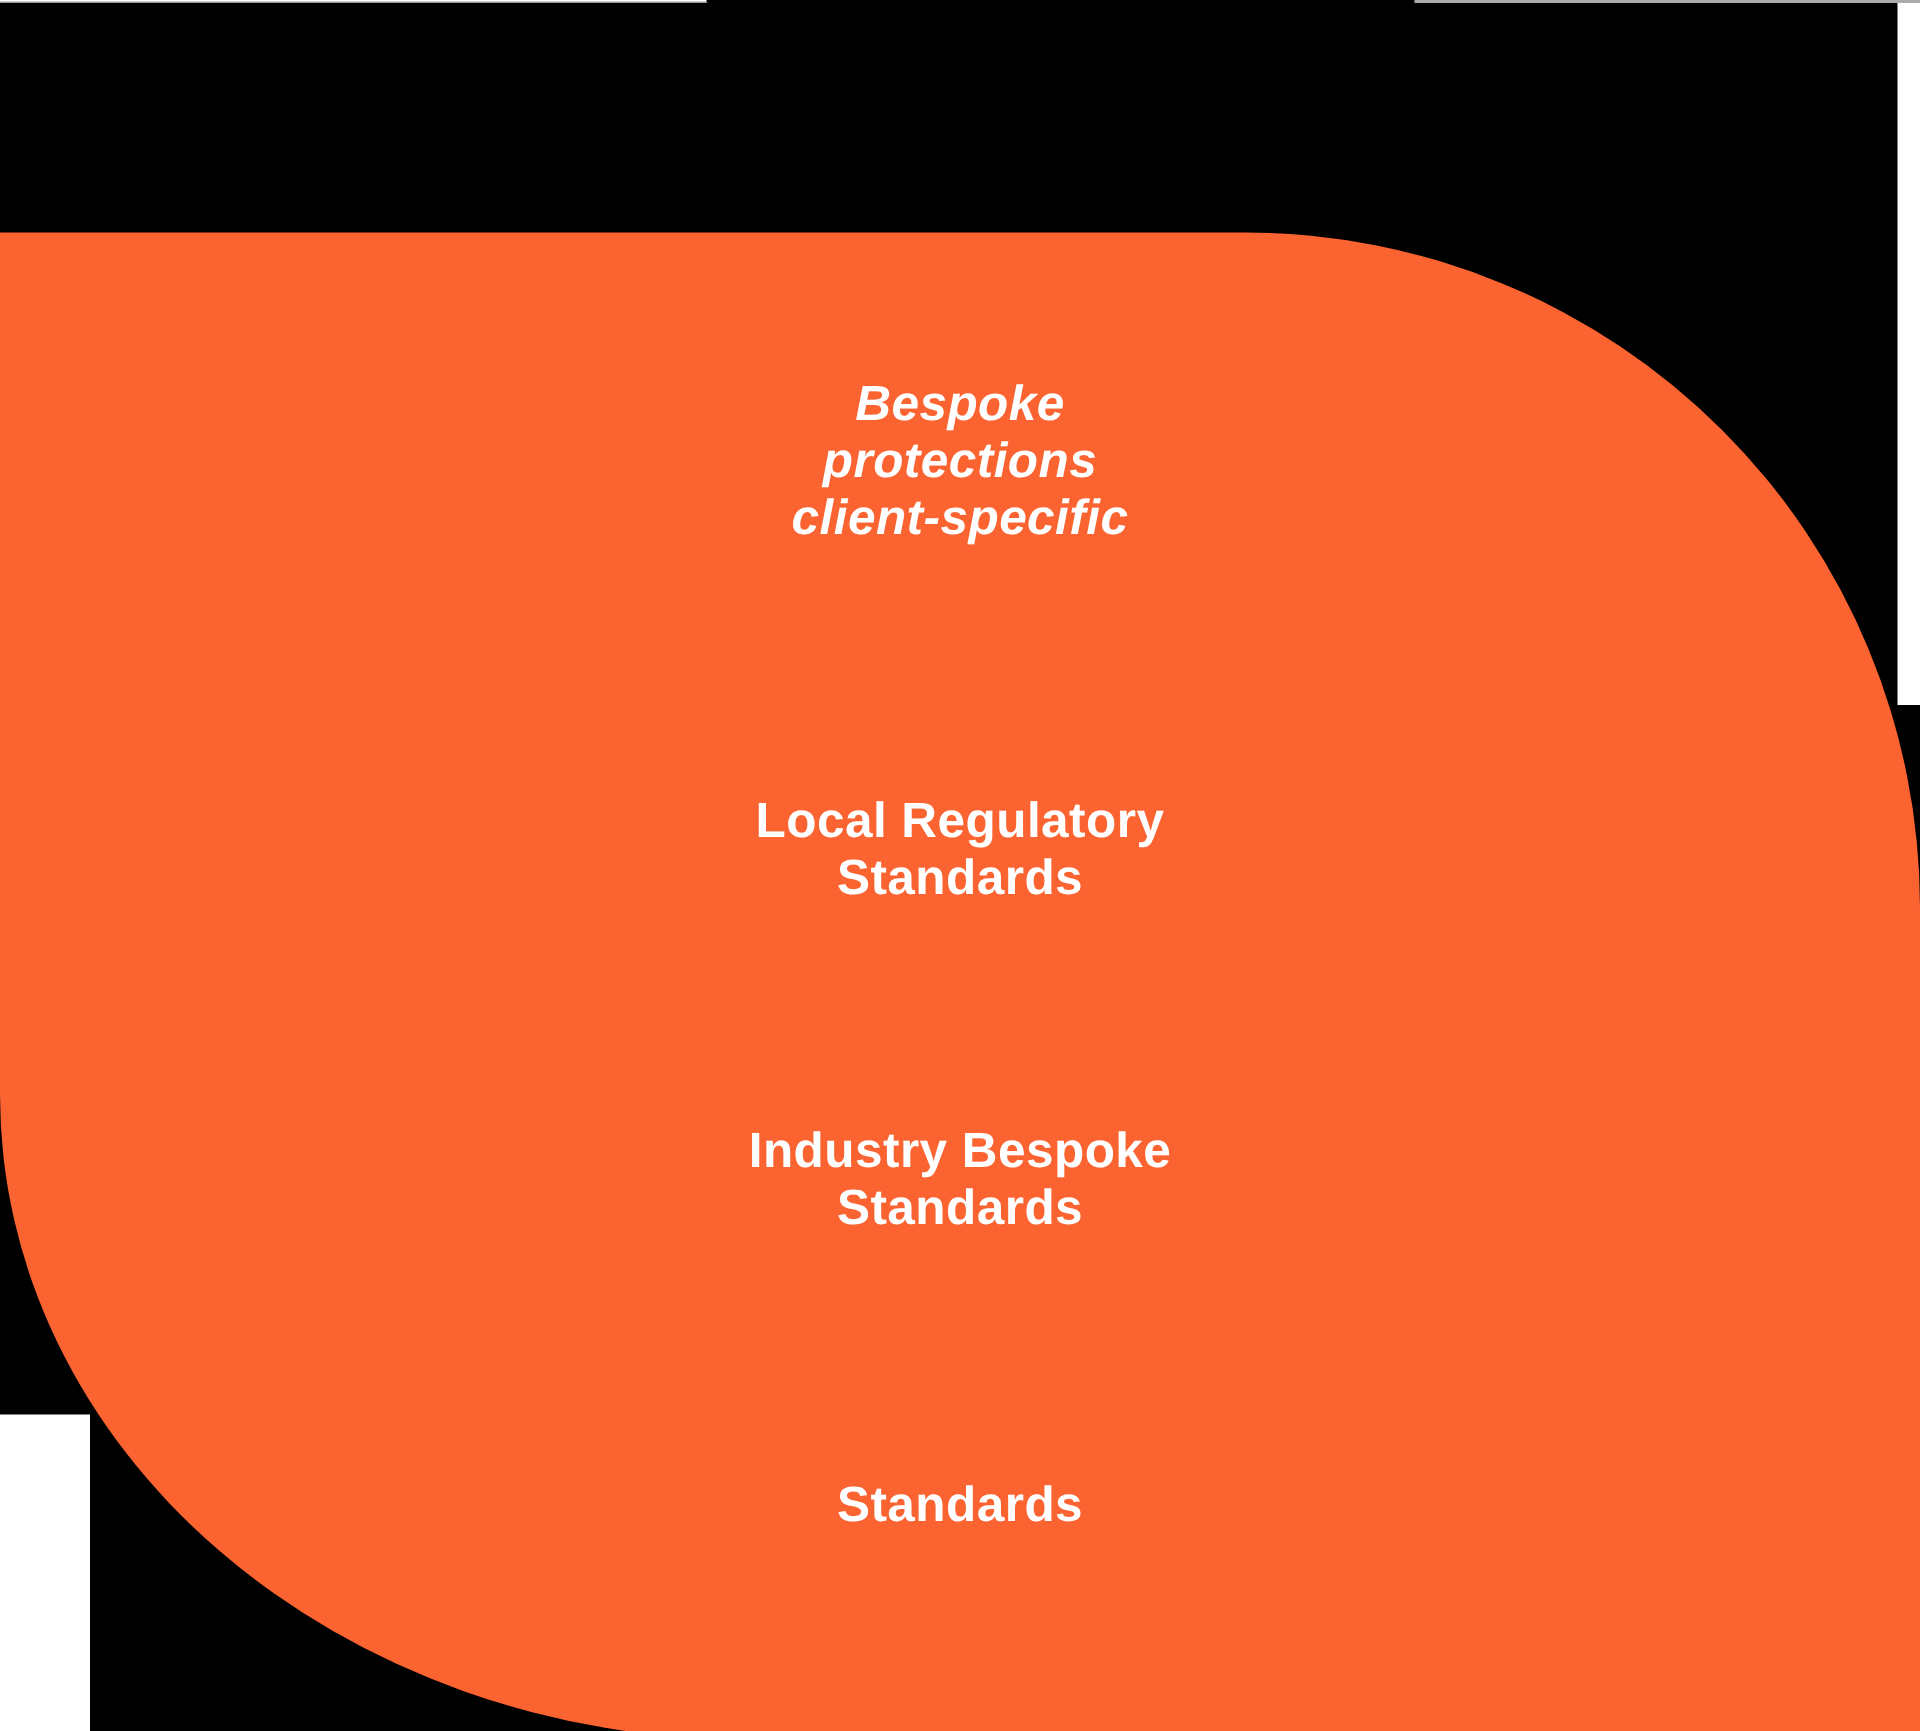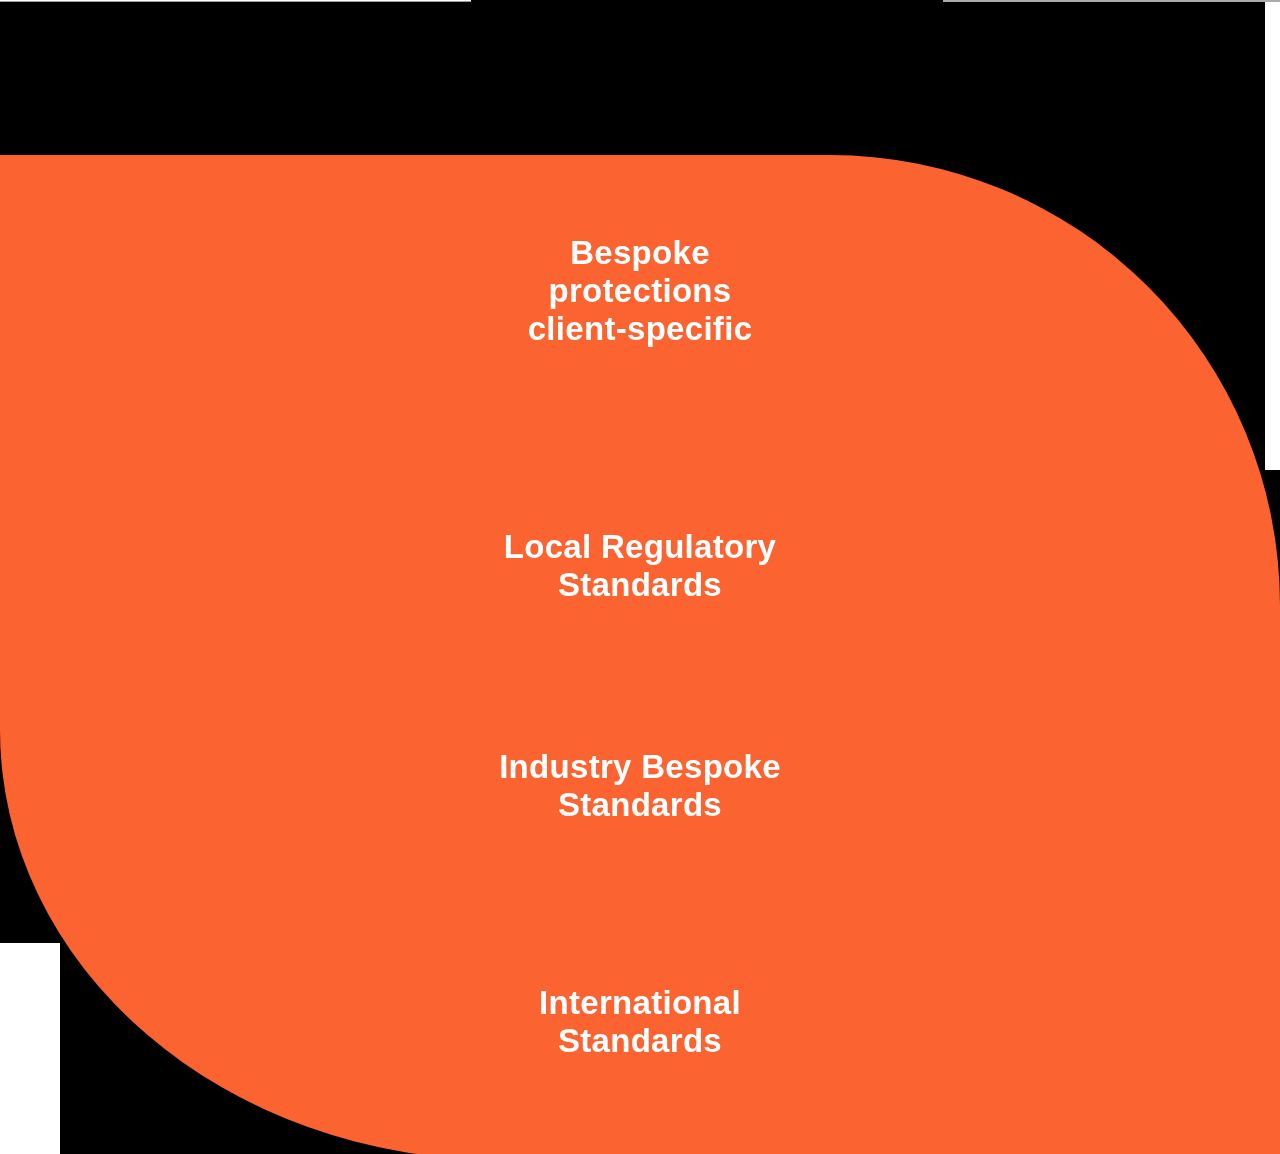--- a/index.html
+++ b/index.html
@@ -57,21 +57,21 @@
   .leaf-label {
     position: absolute; left: 0;
     width: 1280px;
     text-align: center;
     color: var(--text);
     font-weight: bold;
     font-size: 33px;
     line-height: 38px;
     letter-spacing: 0.3px;
   }
-  .label-1 { top: 234px; }
+  .label-1 { top: 250px; font-style: italic; }
   .label-2 { top: 528px; }
   .label-3 { top: 748px; }
   .label-4 { top: 984px; }
 </style>
 </head>
 <body>
 
 <div class="canvas">
 
   <div class="strip-top-left"></div>
@@ -91,17 +91,16 @@
     <div>Local Regulatory</div>
     <div>Standards</div>
   </div>
 
   <div class="leaf-label label-3">
     <div>Industry Bespoke</div>
     <div>Standards</div>
   </div>
 
   <div class="leaf-label label-4">
-    <div>International</div>
     <div>Standards</div>
   </div>
 
 </div>
 
 </body></html>

